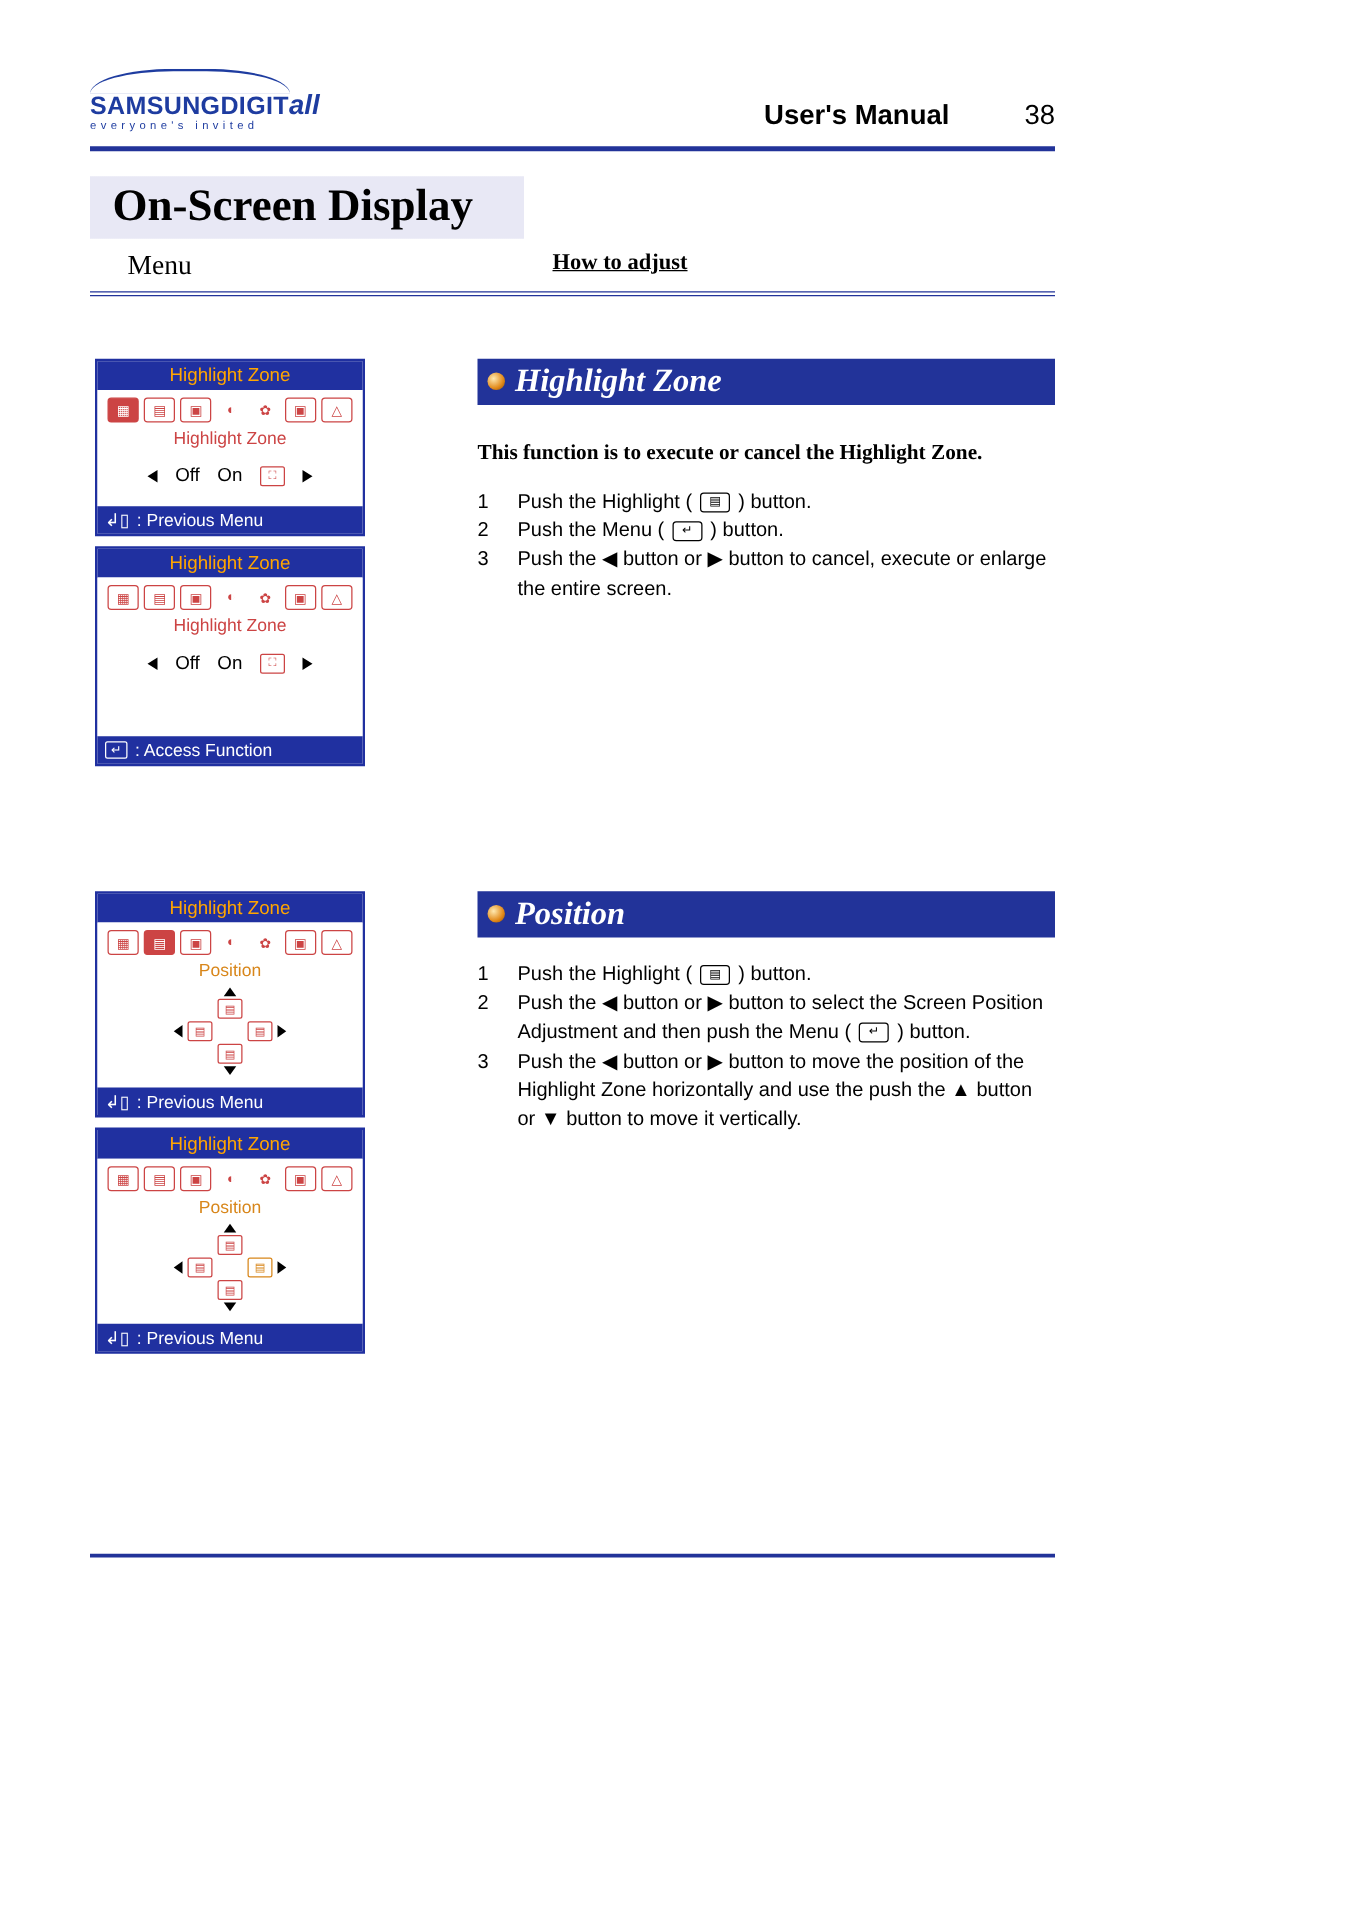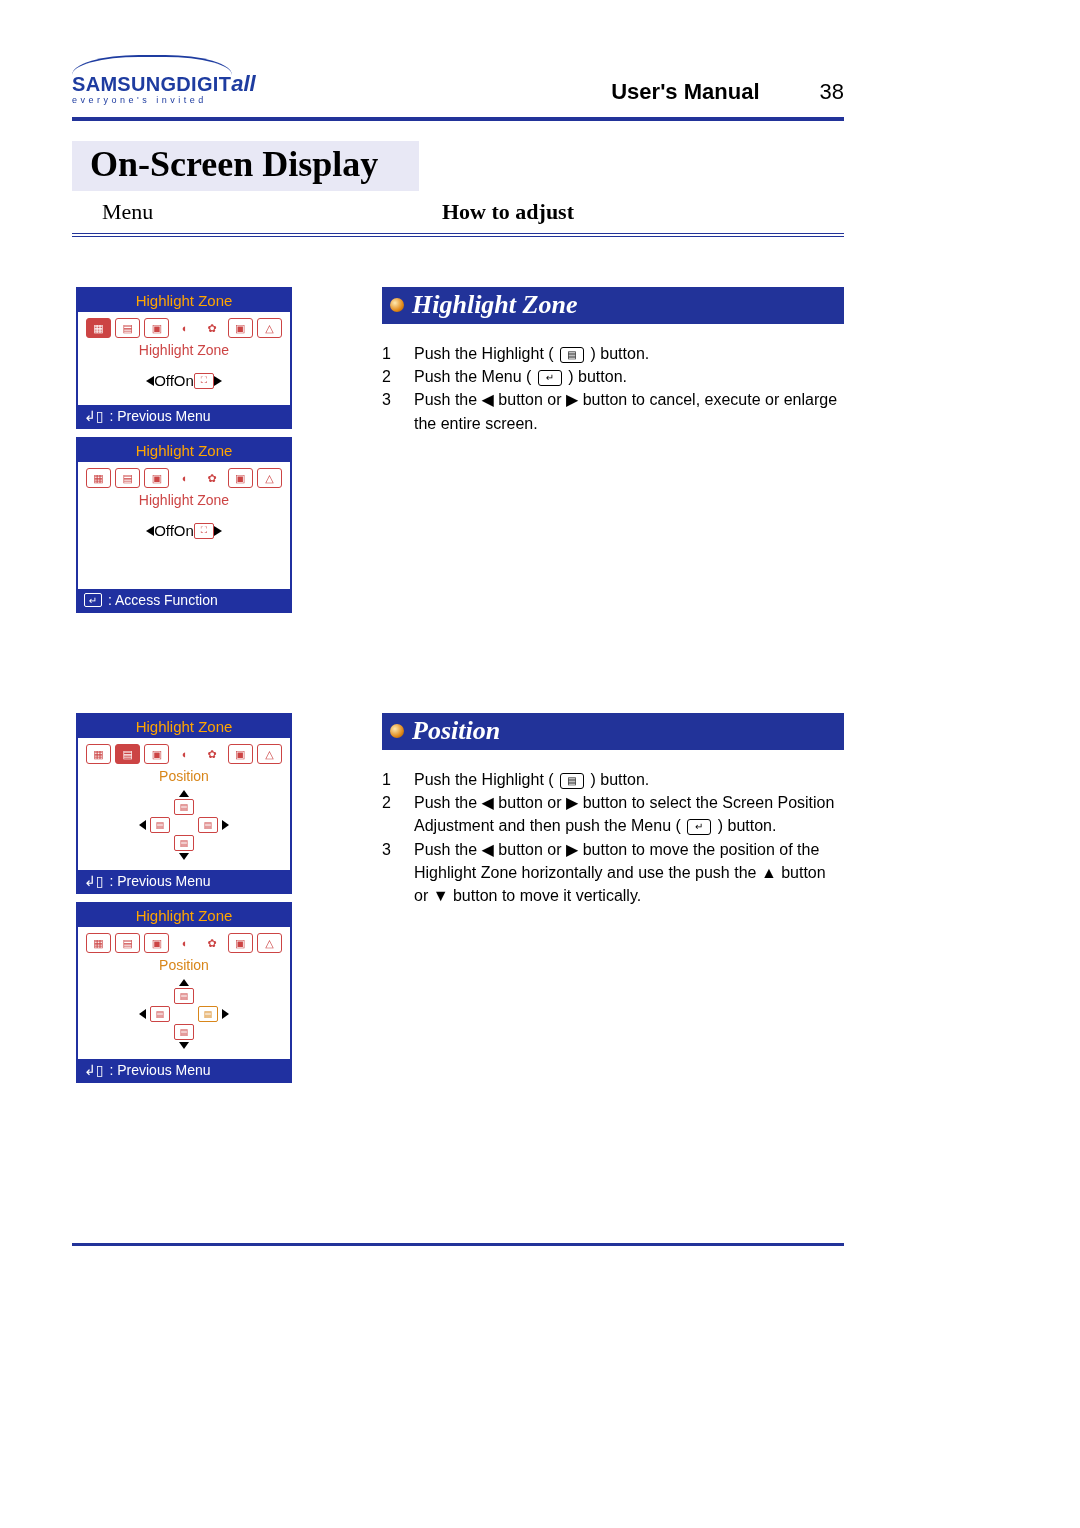--- a/index.html
+++ b/index.html
@@ -73,22 +73,23 @@
   }
   .col-menu {
     width: 370px;
     font-family: "Times New Roman", serif;
     font-size: 22px;
     font-weight: normal;
     padding-left: 30px;
   }
   .col-adjust {
     font-family: "Times New Roman", serif;
-    font-size: 22px;
+    font-size: 18px;
     font-weight: bold;
+    text-decoration: underline;
   }
   .hr-thin-double-wrap {
     margin-top: 8px;
   }
   .hr-thin-double-wrap .l1 { height: 1px; background: #223399; }
   .hr-thin-double-wrap .l2 { height: 1px; background: #223399; margin-top: 2px; }
   .section {
     display: flex;
     margin-top: 50px;
     gap: 10px;
@@ -185,20 +186,21 @@
     text-align: center;
     color: #c44;
     font-size: 14px;
     margin-top: 2px;
   }
   .osd-sub.orange { color: #d8861a; }
   .osd-ctrl {
     display:flex;
     align-items:center;
     justify-content:center;
+    gap: 14px;
     margin-top: 14px;
     margin-bottom: 10px;
     font-size: 15px;
   }
   .osd-ctrl .lbl { color:#000; }
   .osd-foot {
     background:#2030a0;
     color:#fff;
     font-size:14px;
     padding:3px 6px;
@@ -329,20 +331,21 @@
         </div>
       </div>
 
     </div>
 
     <div class="text-col">
       <div class="sec-title-bar">
         <span class="bullet"></span>
         <span class="sec-title">Highlight Zone</span>
       </div>
+      <div class="sec-desc">This function is to execute or cancel the Highlight Zone.</div>
       <div class="steps">
         <div class="step-row">
           <div class="step-num">1</div>
           <div class="step-txt">
             <span>Push the Highlight ( </span>
             <span class="inline-icon">▤</span>
             <span> ) button.</span>
           </div>
         </div>
         <div class="step-row">

